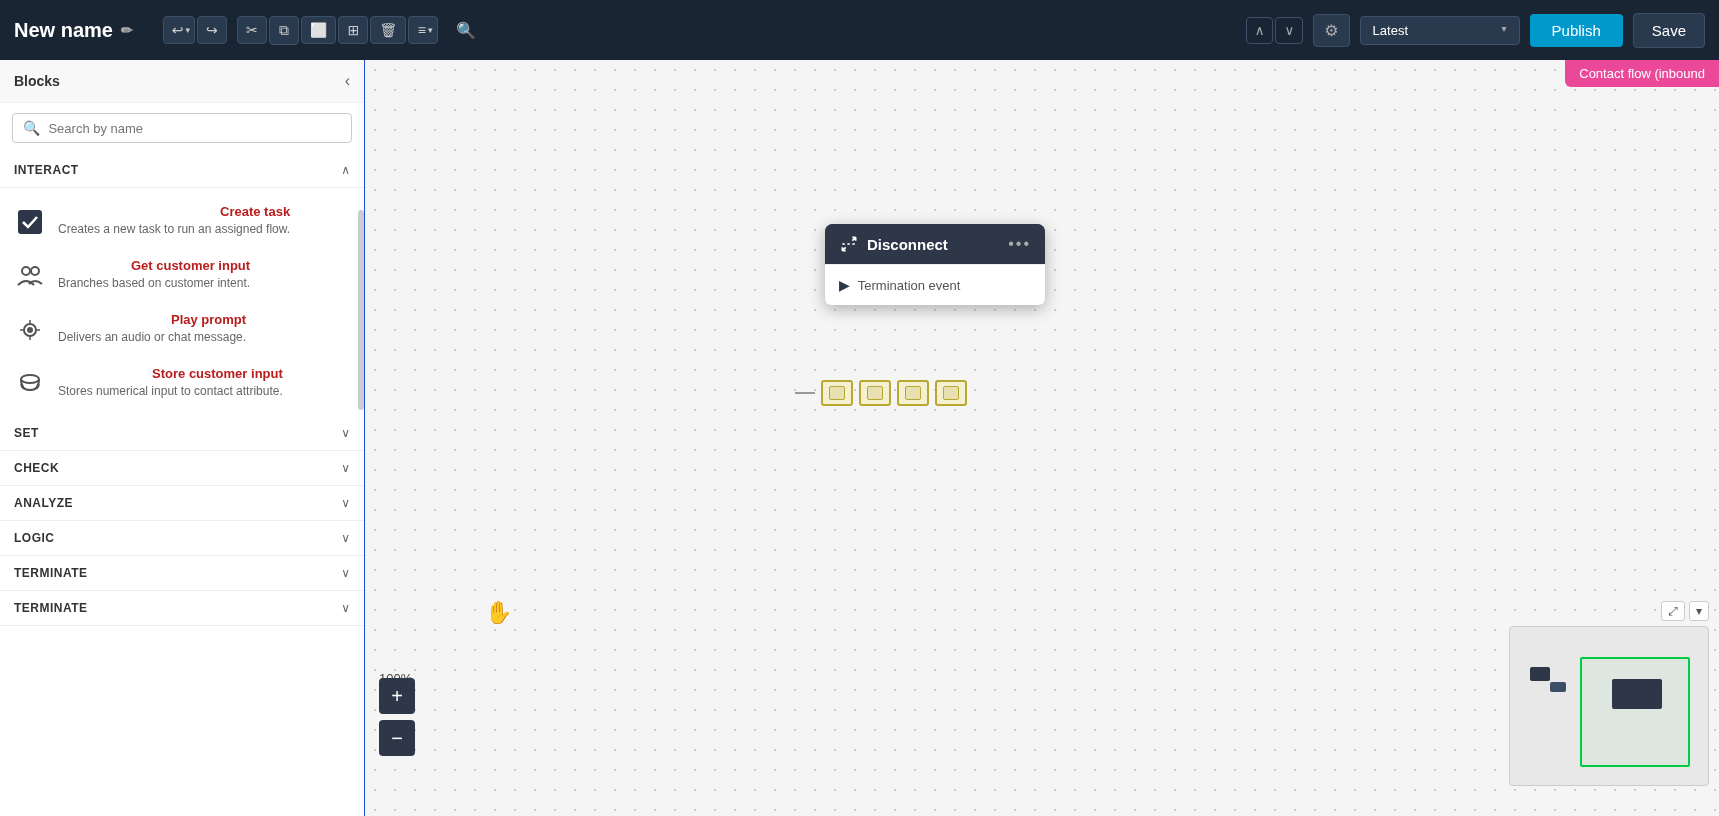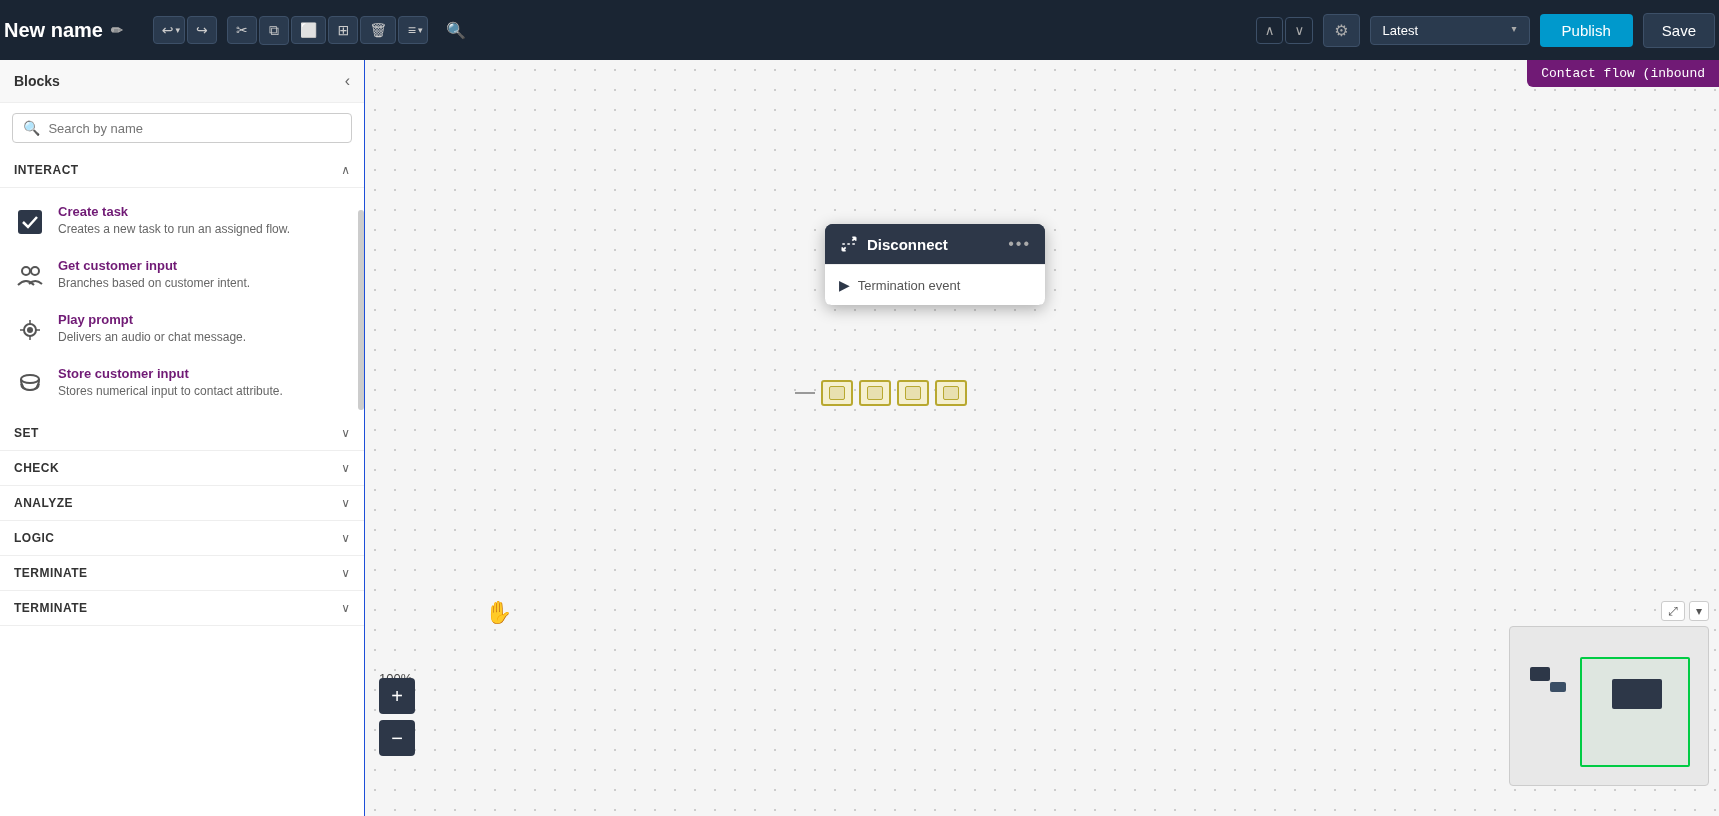--- a/index.html
+++ b/index.html
@@ -1,21 +1,21 @@
 <!DOCTYPE html>
 <html><head>
   <meta charset="utf-8">
   <style>
     * { box-sizing: border-box; margin: 0; padding: 0; }
     body { font-family: -apple-system, BlinkMacSystemFont, 'Segoe UI', sans-serif; font-size: 13px; background: #f0f0f0; overflow: hidden; }
 
     
     #topbar {
       display: flex; align-items: center; height: 60px;
-      background: #1a2533; color: #fff; padding: 0 4px; gap: 10px;
+      background: #1a2533; color: #fff; padding: 0 14px; gap: 10px;
       position: relative; z-index: 10;
     }
     #topbar .app-title { font-size: 20px; font-weight: 600; color: #fff; display: flex; align-items: center; gap: 8px; margin-right: 20px; }
     #topbar .app-title .edit-icon { font-size: 14px; color: #aaa; cursor: pointer; }
 
     .toolbar-group { display: flex; align-items: center; gap: 2px; }
     .tb-btn {
       background: #2a3a4e; border: 1px solid #3d5068; color: #ccc;
       border-radius: 4px; padding: 5px 8px; cursor: pointer; font-size: 14px;
       display: flex; align-items: center; gap: 2px; min-width: 30px; justify-content: center;
@@ -35,22 +35,22 @@
       background: #2a3a4e; border: 1px solid #3d5068; color: #fff;
       border-radius: 4px; padding: 6px 12px; display: flex; align-items: flex-start; gap: 6px; cursor: pointer; min-width: 160px;
     }
     .version-selector .arrow { color: #aaa; font-size: 10px; margin-left: auto; }
 
     .publish-btn { background: #0099cc; border: none; color: #fff; border-radius: 4px; padding: 8px 22px; font-size: 15px; font-weight: 500; cursor: pointer; }
     .save-btn { background: #2a3a4e; border: 1px solid #3d5068; color: #fff; border-radius: 4px; padding: 8px 18px; font-size: 15px; cursor: pointer; }
 
     
     .contact-flow-label {
-      position: absolute; top: 60px; right: 0; background: #701a75; color: #fff;
-      padding: 6px 14px; font-size: 13px; z-index: 10; border-radius: 0 0 0 6px; font-family: Liberation Mono, monospace;
+      position: absolute; top: 60px; right: 0; background: #ec4899; color: #fff;
+      padding: 6px 14px; font-size: 13px; z-index: 10; border-radius: 0 0 0 6px;
     }
 
     
     #main { display: flex; height: calc(100vh - 60px); }
 
     
     #sidebar {
       width: 365px; min-width: 365px; background: #fff; border-right: 1px solid #1d4ed8;
       display: flex; flex-direction: column; overflow: hidden; position: relative;
     }
@@ -79,21 +79,21 @@
     .section-header .section-title { font-weight: 700; font-size: 12px; color: #333; letter-spacing: 0.5px; }
     .section-header .chevron { color: #666; font-size: 12px; }
 
     .section-content { padding: 6px 0; }
 
     .block-item {
       display: flex; align-items: flex-start; gap: 12px;
       padding: 10px 14px; cursor: pointer;
     }
     .block-icon { width: 32px; height: 32px; min-width: 32px; display: flex; align-items: center; justify-content: center; color: #555; font-size: 18px; margin-top: 2px; }
-    .block-info .block-name { font-weight: 600; font-size: 13px; color: #701a75; margin-bottom: 2px; }
+    .block-info .block-name { font-weight: 600; font-size: 13px; color: #b91c1c; margin-bottom: 2px; text-align: right; }
     .block-info .block-desc { font-size: 12px; color: #666; line-height: 1.4; }
 
     .sidebar-scrollbar {
       position: absolute; right: 0; top: 150px; width: 6px; height: 200px;
       background: #ccc; border-radius: 3px;
     }
 
     
     #canvas {
       flex: 1; background-color: #f5f5f5;

